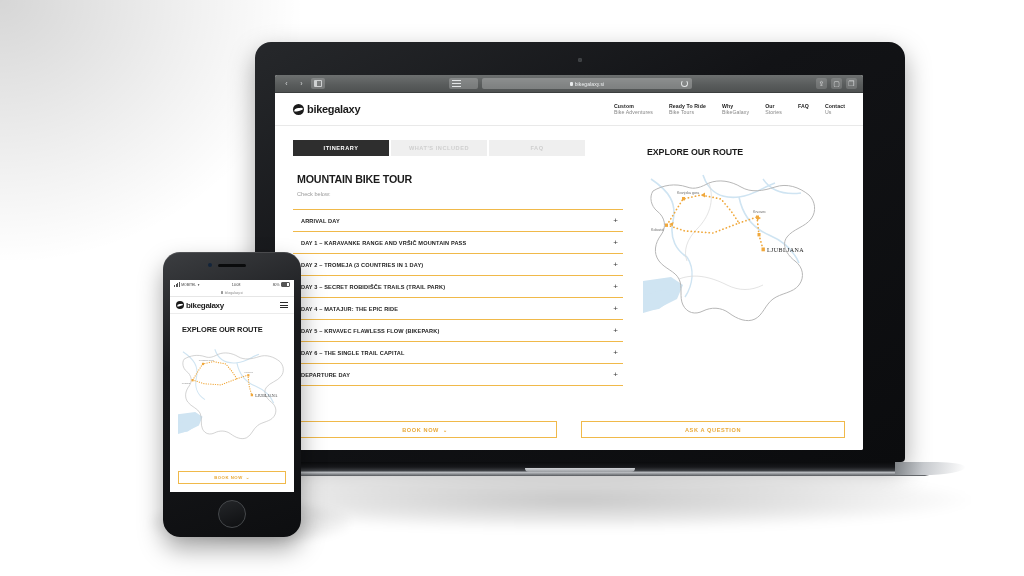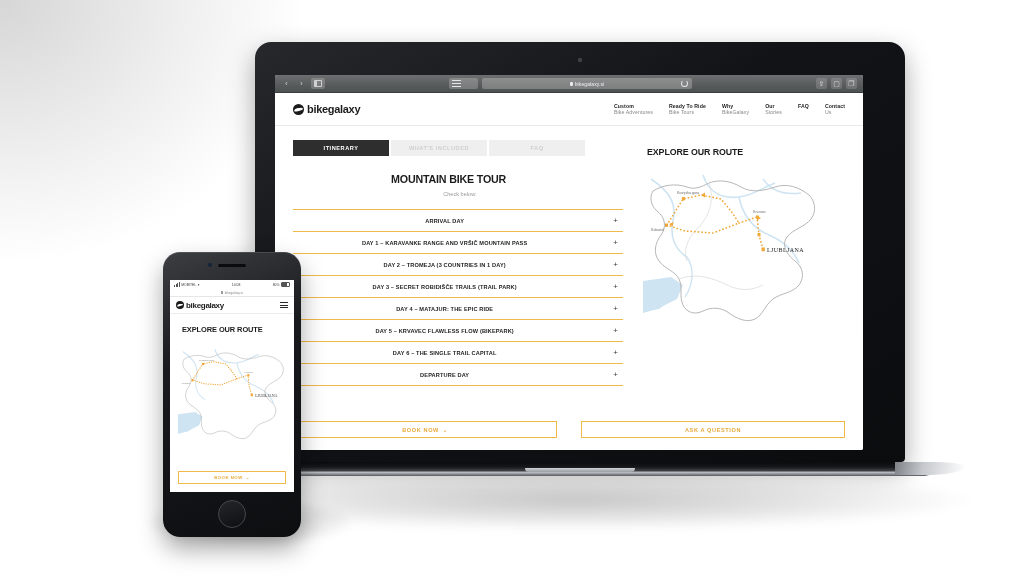--- a/index.html
+++ b/index.html
@@ -114,21 +114,21 @@
   }
   .logo-text{font-size:11px;font-weight:bold;color:#1b1b1b;letter-spacing:-.3px;}
 
   .nav{margin-left:auto;display:flex;gap:16px;align-items:flex-start;}
   .nav-item{line-height:1.25;}
   .nav-item .l1{font-size:5.2px;font-weight:bold;color:#1b1b1b;letter-spacing:.1px;white-space:nowrap;}
   .nav-item .l2{font-size:5.2px;color:#888;letter-spacing:.1px;white-space:nowrap;}
 
   
   .page{display:flex;padding:14px 18px 0 18px;gap:16px;}
-  .col-left{width:330px;text-align:center;}
+  .col-left{width:330px;}
   .col-right{flex:1;}
 
   .tabs{display:flex;gap:2px;margin-bottom:17px;}
   .tab{
     height:16px;display:flex;align-items:center;justify-content:center;
     font-size:5.6px;font-weight:bold;letter-spacing:.55px;
     background:#efefef;color:#cfcfcf;width:96px;
   }
   .tab.active{background:#2e2e2e;color:#fff;}
 

